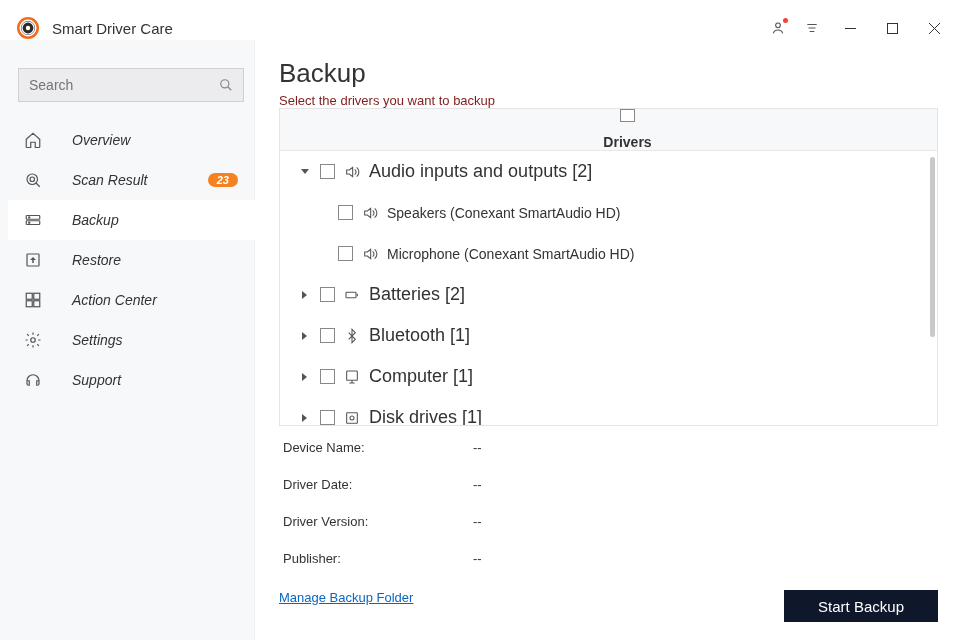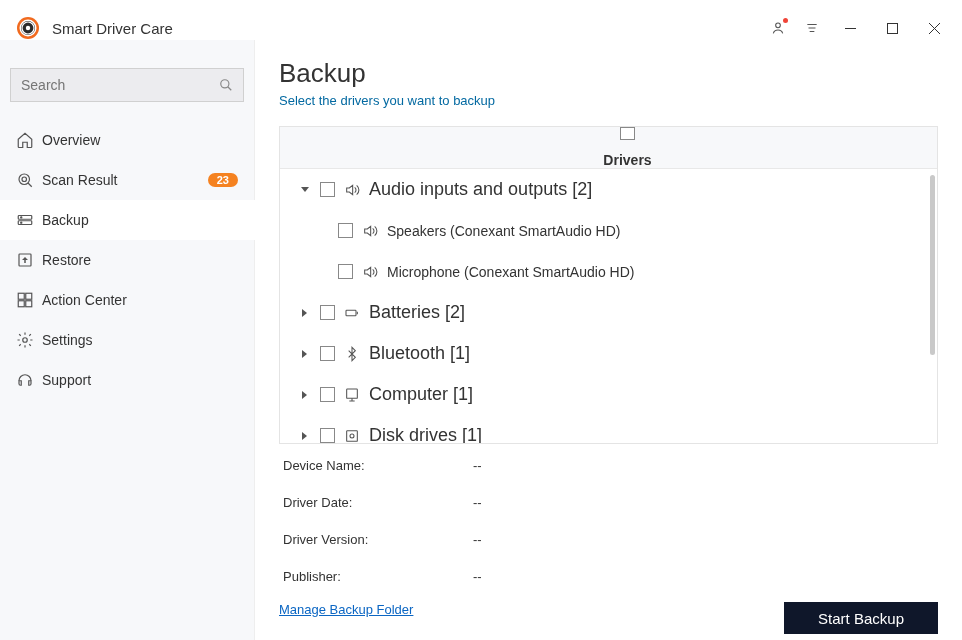--- a/index.html
+++ b/index.html
@@ -47,20 +47,21 @@
   width: 5px; height: 5px; background: #f04438; border-radius: 50%;
 }
 .layout { display: flex; height: calc(640px - 40px); }
 .sidebar {
   width: 255px;
   background: #f7f8fa;
   border-right: 1px solid #eee;
   display: flex;
   flex-direction: column;
   padding-top: 28px;
+  padding-left: 8px;
 }
 .search-wrap { padding: 0 10px 18px 10px; }
 .search {
   display: flex; align-items: center;
   border: 1px solid #d0d0d0;
   background: #ececef;
   height: 34px;
   padding: 0 10px;
 }
 .search input {
@@ -68,21 +69,22 @@
   font-size: 14px; color: #555;
 }
 .search .sicon { color: #888; }
 .nav { display: flex; flex-direction: column; }
 .nav-item {
   display: flex; align-items: center;
   height: 40px;
   padding: 0 16px;
   cursor: pointer;
   color: #333;
-  gap: 8px;
+  gap: 30px;
+  font-style: italic;
 }
 .nav-item.active {
   background: #fff;
   border-right: 0;
   margin-right: -1px;
 }
 .nav-item .nicon { width: 18px; height: 18px; display: flex; align-items:center; justify-content:center; color: #555; }
 .nav-item .label { flex: 1; }
 .badge {
   background: #f58220;
@@ -92,21 +94,21 @@
   padding: 1px 9px;
   border-radius: 10px;
 }
 .main {
   flex: 1;
   display: flex;
   flex-direction: column;
   padding: 18px 24px 18px 24px;
 }
 .page-title { font-size: 26px; font-weight: 400; color: #333; margin-bottom: 4px; }
-.page-sub { font-size: 13px; color: #0369a1; margin-bottom: 18px; }
+.page-sub { font-size: 13px; color: #7f1d1d; }
 .tree-box {
   border: 1px solid #e4e4e4;
   height: 318px;
   display: flex;
   flex-direction: column;
 }
 .tree-header {
   height: 42px;
   background: #f7f8fa;
   border-bottom: 1px solid #e8e8e8;

